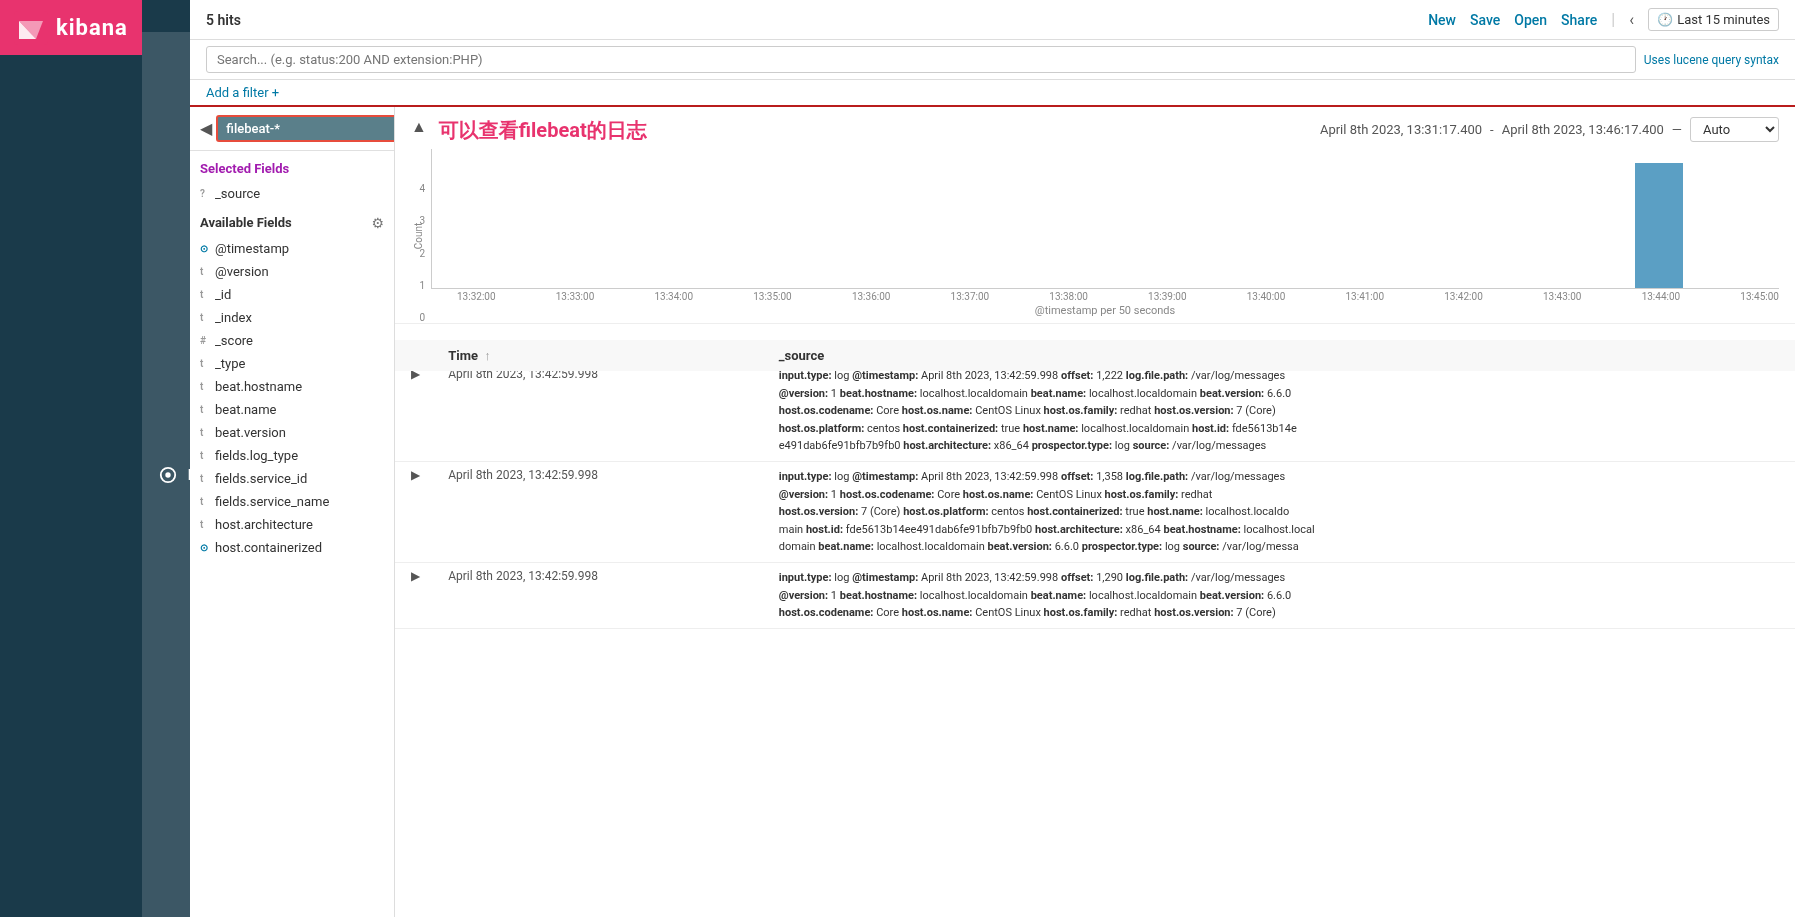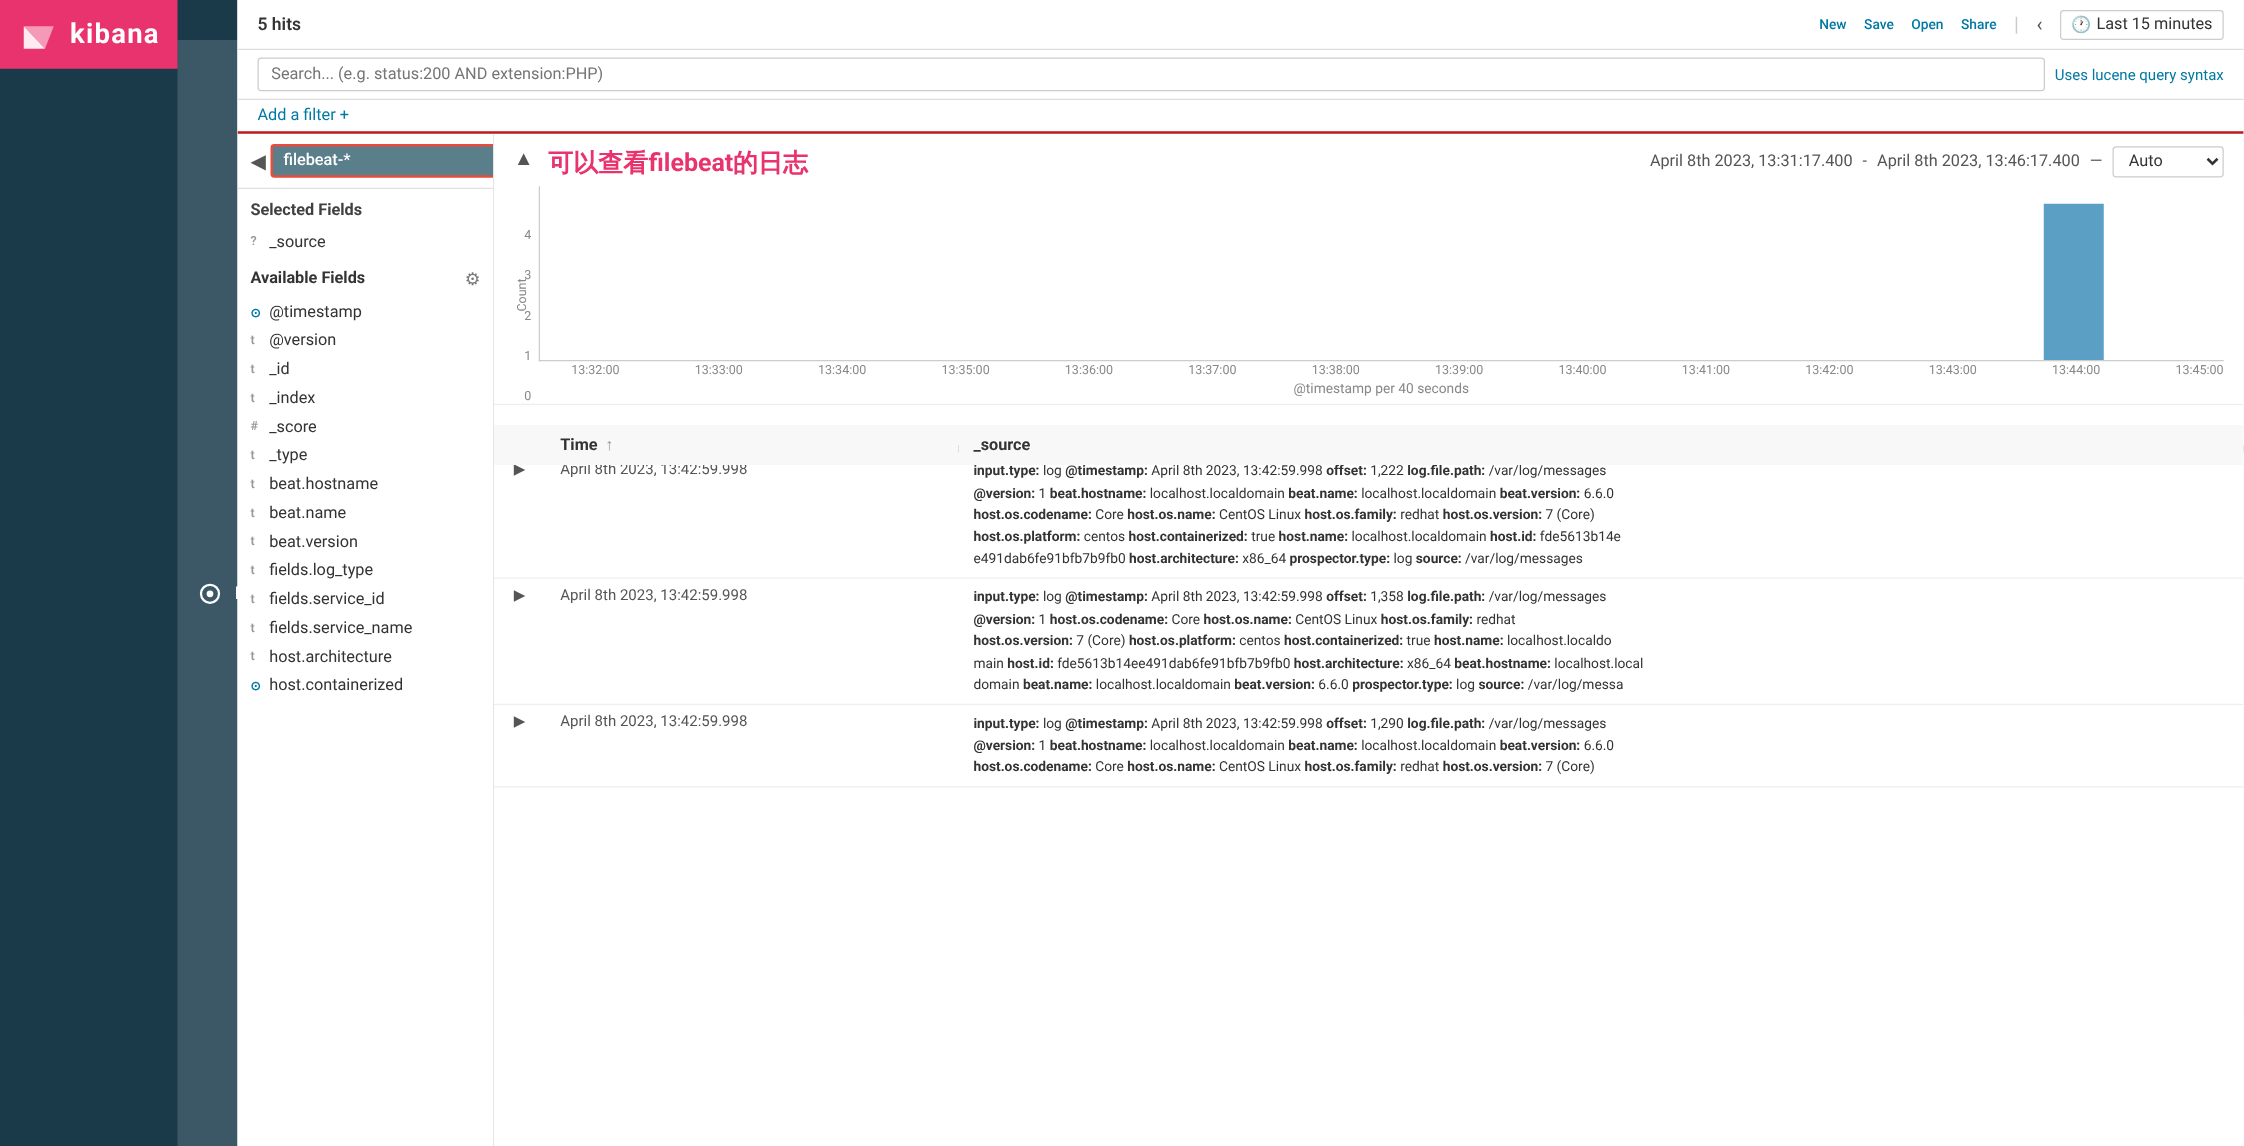--- a/index.html
+++ b/index.html
@@ -80,21 +80,21 @@
       font-size: 14px;
       font-weight: 600;
       color: #333;
     }
     .topbar-actions {
       display: flex;
       align-items: center;
       gap: 14px;
     }
     .topbar-btn {
-      font-size: 11px;
+      font-size: 14px;
       color: #0079a5;
       cursor: pointer;
       background: none;
       border: none;
       padding: 0;
       font-weight: 500;
     }
     .time-range {
       display: flex;
       align-items: center;
@@ -174,21 +174,21 @@
       border: 2px solid #e74c3c;
       border-radius: 3px;
       padding: 4px 8px;
       font-size: 13px;
       font-weight: 500;
     }
 
     .section-title {
       font-size: 13px;
       font-weight: 700;
-      color: #404040;
+      color: #a21caf;
       padding: 10px 10px 6px;
       display: block;
     }
 
     .field-item {
       display: flex;
       align-items: center;
       padding: 4px 10px;
       font-size: 13px;
       color: #555;
@@ -617,21 +617,21 @@
               <span>13:37:00</span>
               <span>13:38:00</span>
               <span>13:39:00</span>
               <span>13:40:00</span>
               <span>13:41:00</span>
               <span>13:42:00</span>
               <span>13:43:00</span>
               <span>13:44:00</span>
               <span>13:45:00</span>
             </div>
-            <div class="chart-footer">@timestamp per 40 seconds</div>
+            <div class="chart-footer">@timestamp per 50 seconds</div>
           </div>
         </div>
       </div>
 
       <div class="table-area">
         <table class="results-table">
           <thead>
             <tr>
               <th style="width:28px"></th>
               <th>

